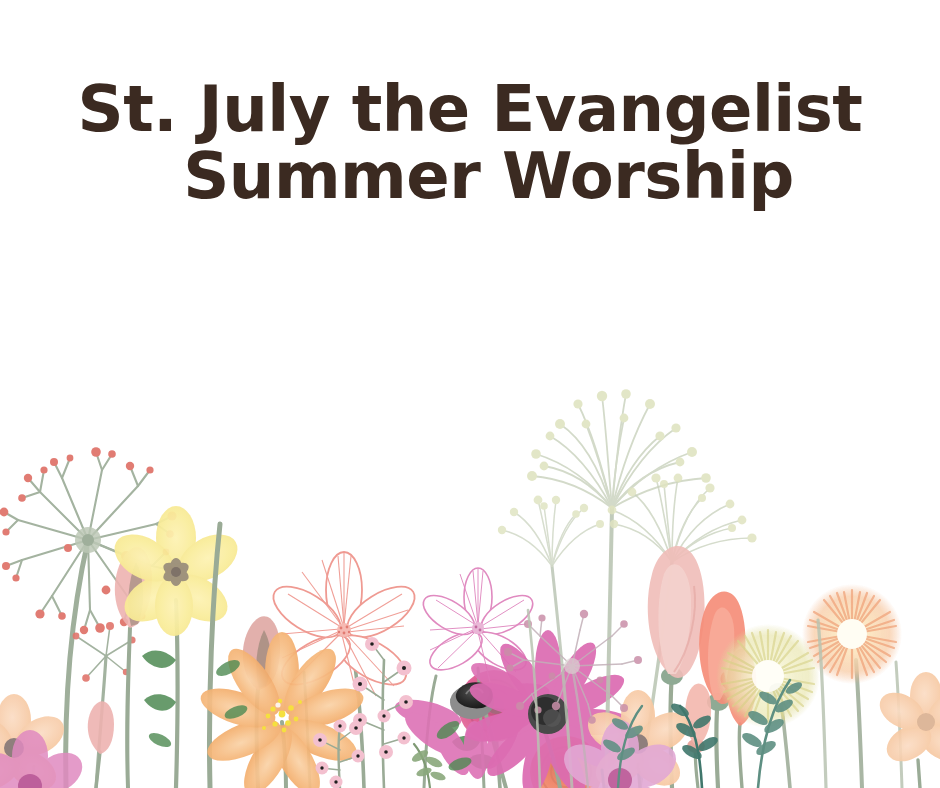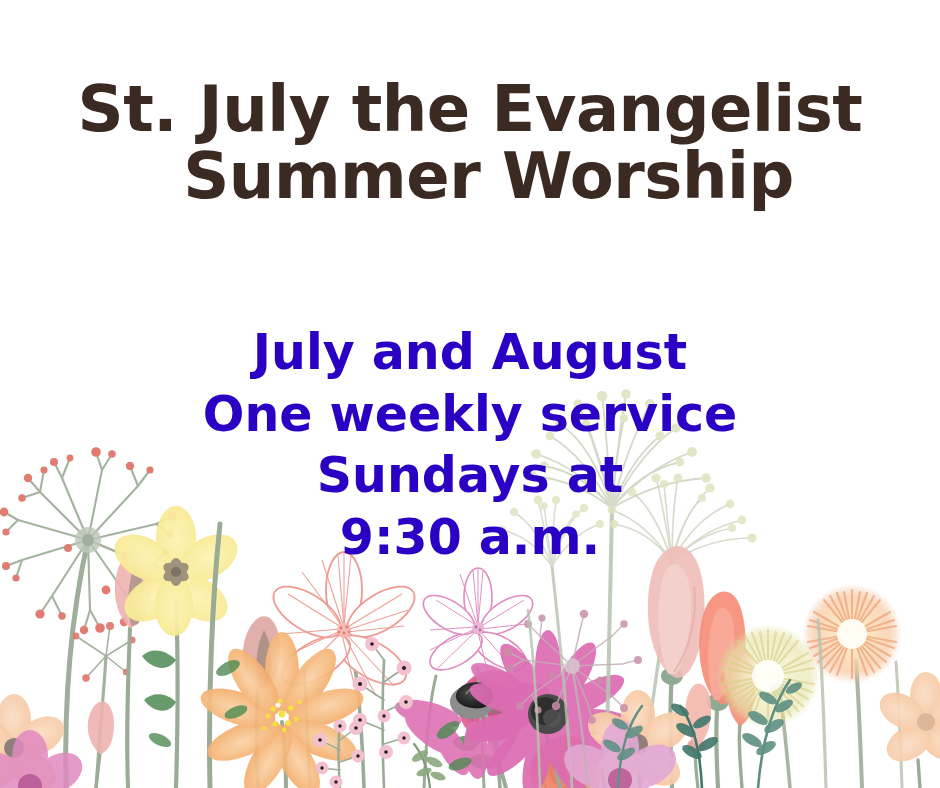--- a/index.html
+++ b/index.html
@@ -834,20 +834,14 @@
         <ellipse cx="460" cy="764" rx="12" ry="5.5" transform="rotate(-20 460 764)"></ellipse>
       </g>
     </svg>
   </div>
 
   <div id="headline">
     <span class="title-line l1" style="color: rgb(59, 42, 33);">St. July the Evangelist</span>
     <span class="title-line l2" style="color: rgb(59, 42, 33); padding-left: 37px;">Summer Worship</span>
   </div>
 
-  <div id="subblock">
-    <span class="sub-line" style="color: rgb(42, 0, 196);">July and August</span>
-    <span class="sub-line" style="color: rgb(42, 0, 196);">One weekly service</span>
-    <span class="sub-line" style="color: rgb(42, 0, 196);">Sundays at</span>
-    <span class="sub-line" style="color: rgb(42, 0, 196);">9:30 a.m.</span>
-  </div>
 
 </div>
 
 </body></html>

